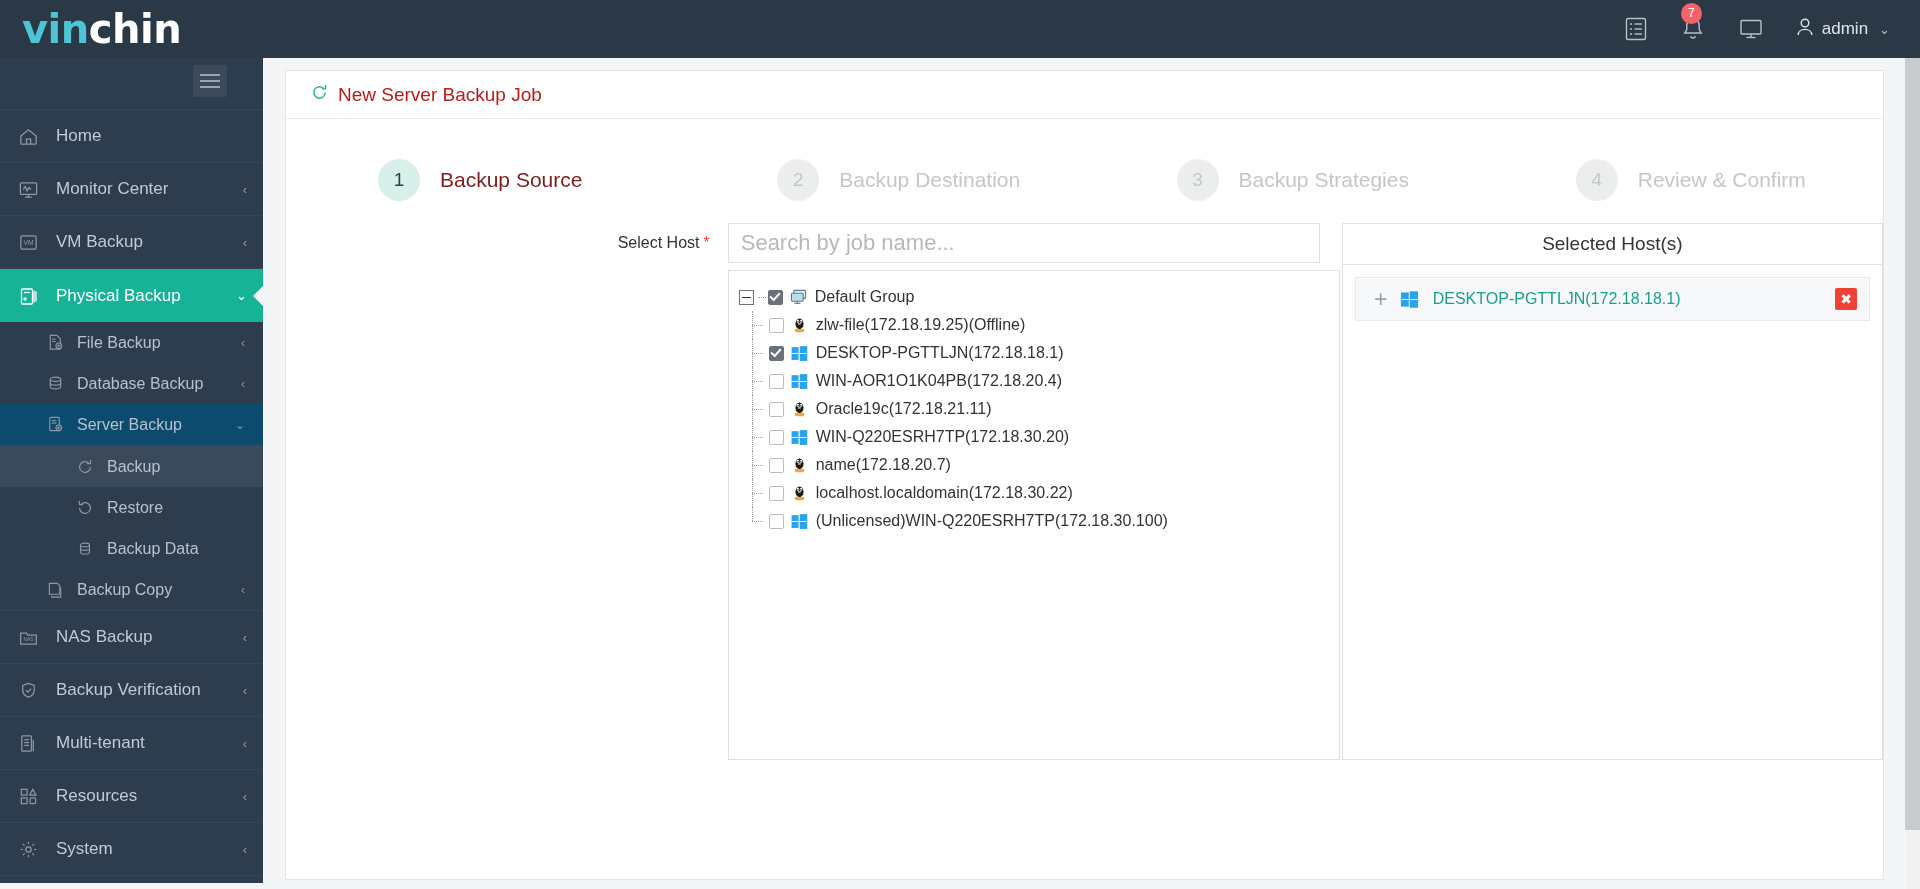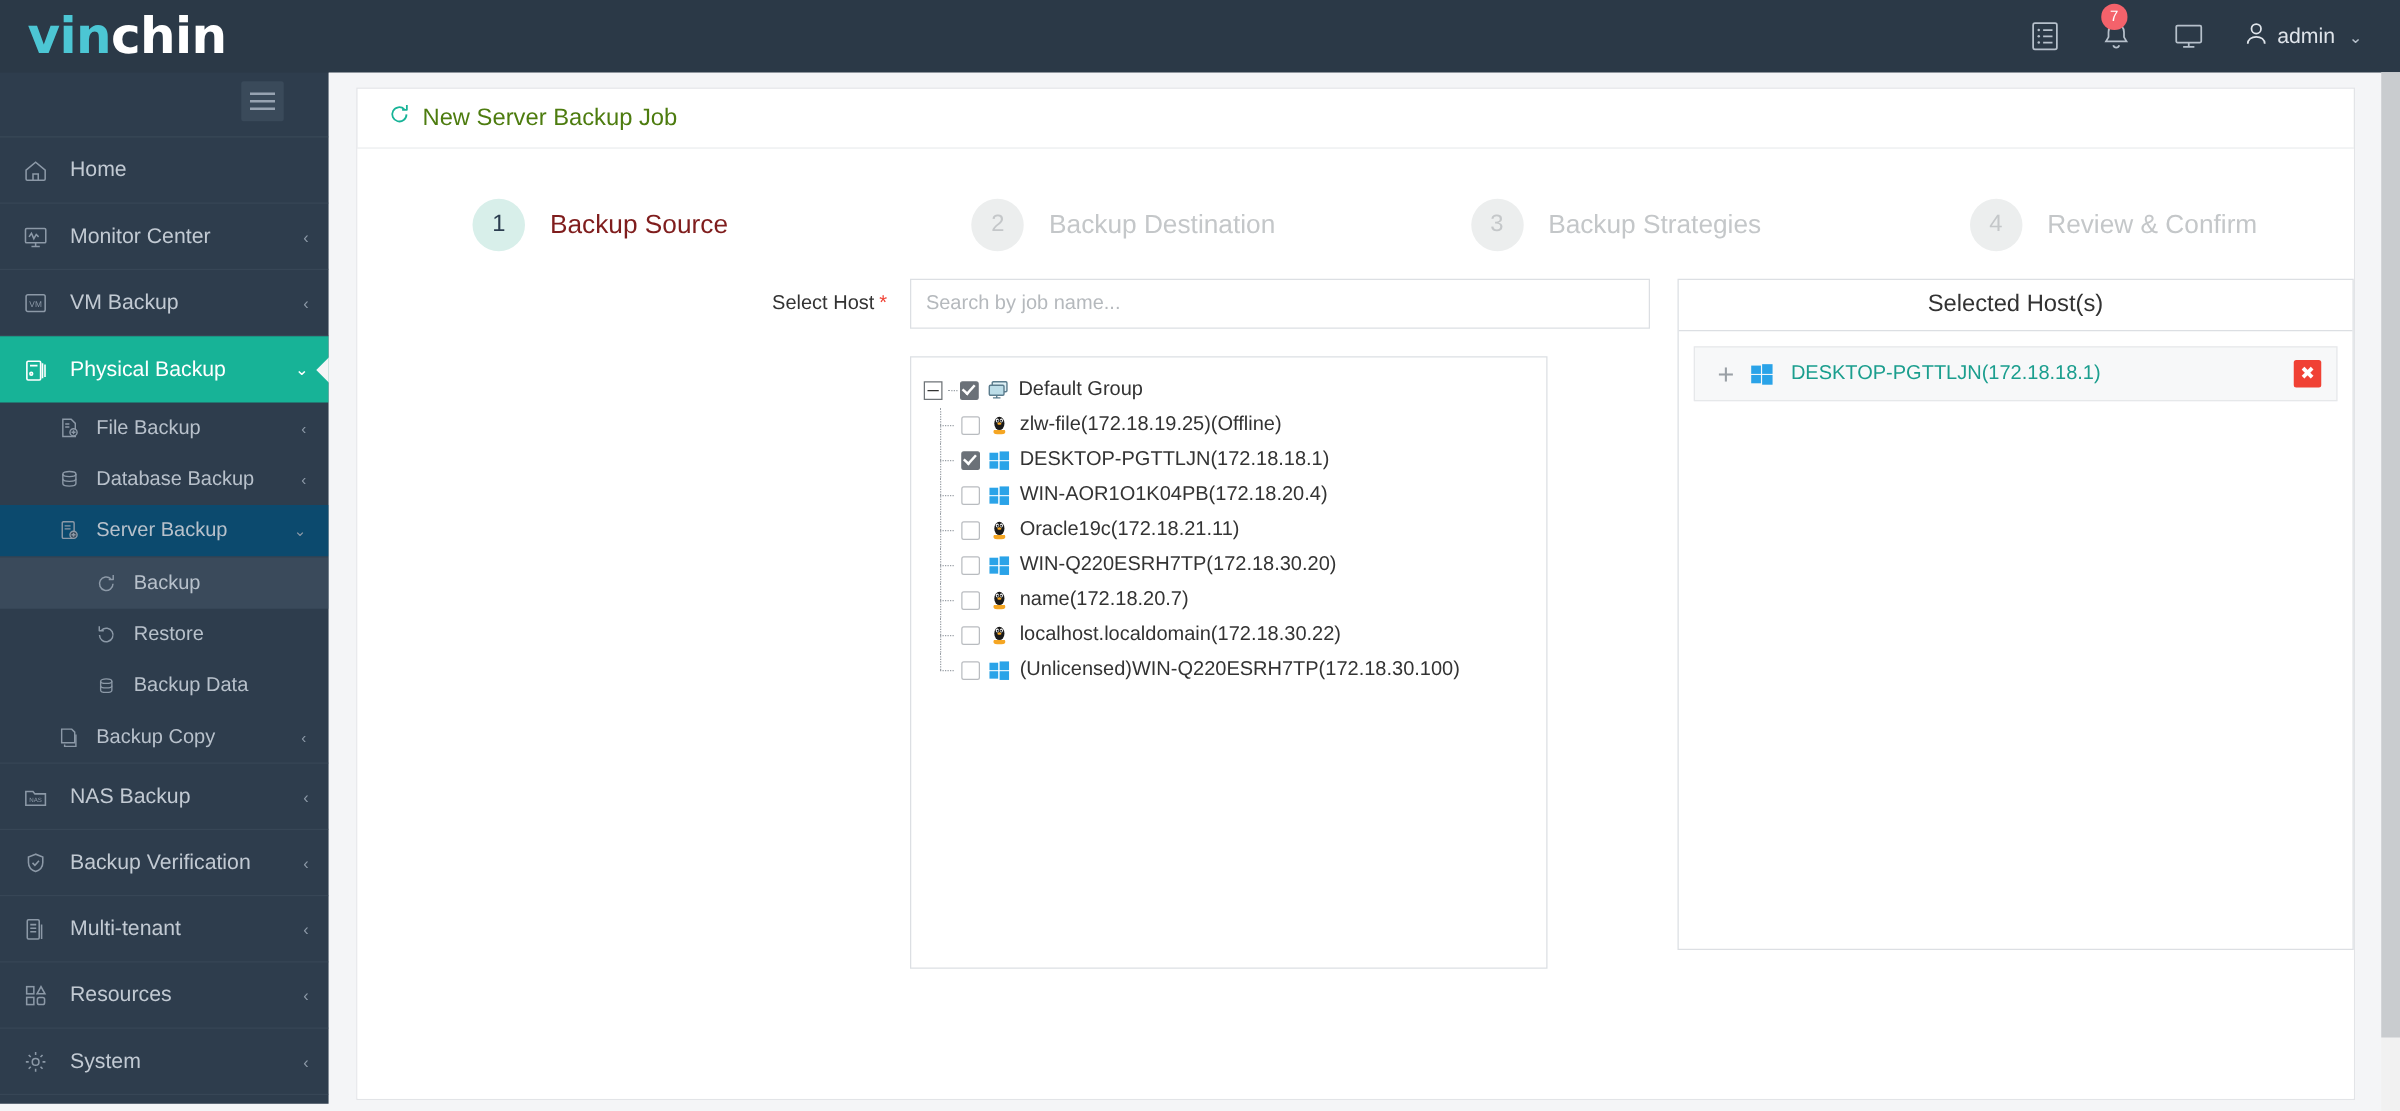--- a/index.html
+++ b/index.html
@@ -84,21 +84,21 @@
   .sep { height: 1px; background: #374656; }
 
   
   .main {
     position: absolute; top: 58px; left: 263px; width: 1645px; height: 831px;
     background: #f4f5f7; padding: 12px 24px 0 22px; overflow: hidden;
   }
   .card { background: #fff; border: 1px solid #e2e4e7; }
   .card-head {
     height: 48px; display: flex; align-items: center; padding-left: 24px; gap: 9px;
-    color: #4d7c0f; font-size: 19px; border-bottom: 1px solid #e8eaec;
+    color: #b91c1c; font-size: 19px; border-bottom: 1px solid #e8eaec;
   }
   .card-body { min-height: 760px; background:#fff; }
 
   
   .steps { display: flex; align-items: center; padding: 40px 0 22px 0; }
   .step { display: flex; align-items: center; width: 420px; padding-left: 92px; }
   .step .circ {
     width: 42px; height: 42px; border-radius: 50%;
     display: flex; align-items: center; justify-content: center;
     font-size: 19px; background: #eceeee; color: #c4c7c9;
@@ -111,26 +111,26 @@
   .formrow { display: flex; align-items: flex-start; padding-left: 0; }
   .flabel {
     width: 480px; text-align: right; padding-right: 18px; padding-top: 11px;
     font-size: 16px; color: #333;
   }
   .flabel .req { color: #f04134; margin-left: 4px; }
 
   .leftpanel { width: 592px; }
   .searchbox {
     width: 592px; height: 40px; border: 1px solid #dcdfe3; background: #fff;
-    font-size: 16px; color: #333; padding: 0 12px; outline: none;
+    font-size: 22px; color: #333; padding: 0 12px; outline: none;
     font-family: "Liberation Sans", sans-serif;
   }
   .searchbox::placeholder { color: #b5b9bd; }
   .treebox {
-    width: 510px; height: 490px; border: 1px solid #dcdfe3; margin-top: 22px;
+    width: 612px; height: 490px; border: 1px solid #dcdfe3; margin-top: 7px;
     padding: 12px 10px; overflow: auto; background:#fff;
   }
 
   .tnode { display: flex; align-items: center; height: 28px; font-size: 16px; color: #333; }
   .tnode.child { padding-left: 30px; position: relative; }
   .tnode.child::before {
     content:""; position:absolute; left: 13px; top: 0; bottom: 0;
     border-left: 1px dotted #9aa0a6;
   }
   .tnode.child.last::before { bottom: 50%; }

